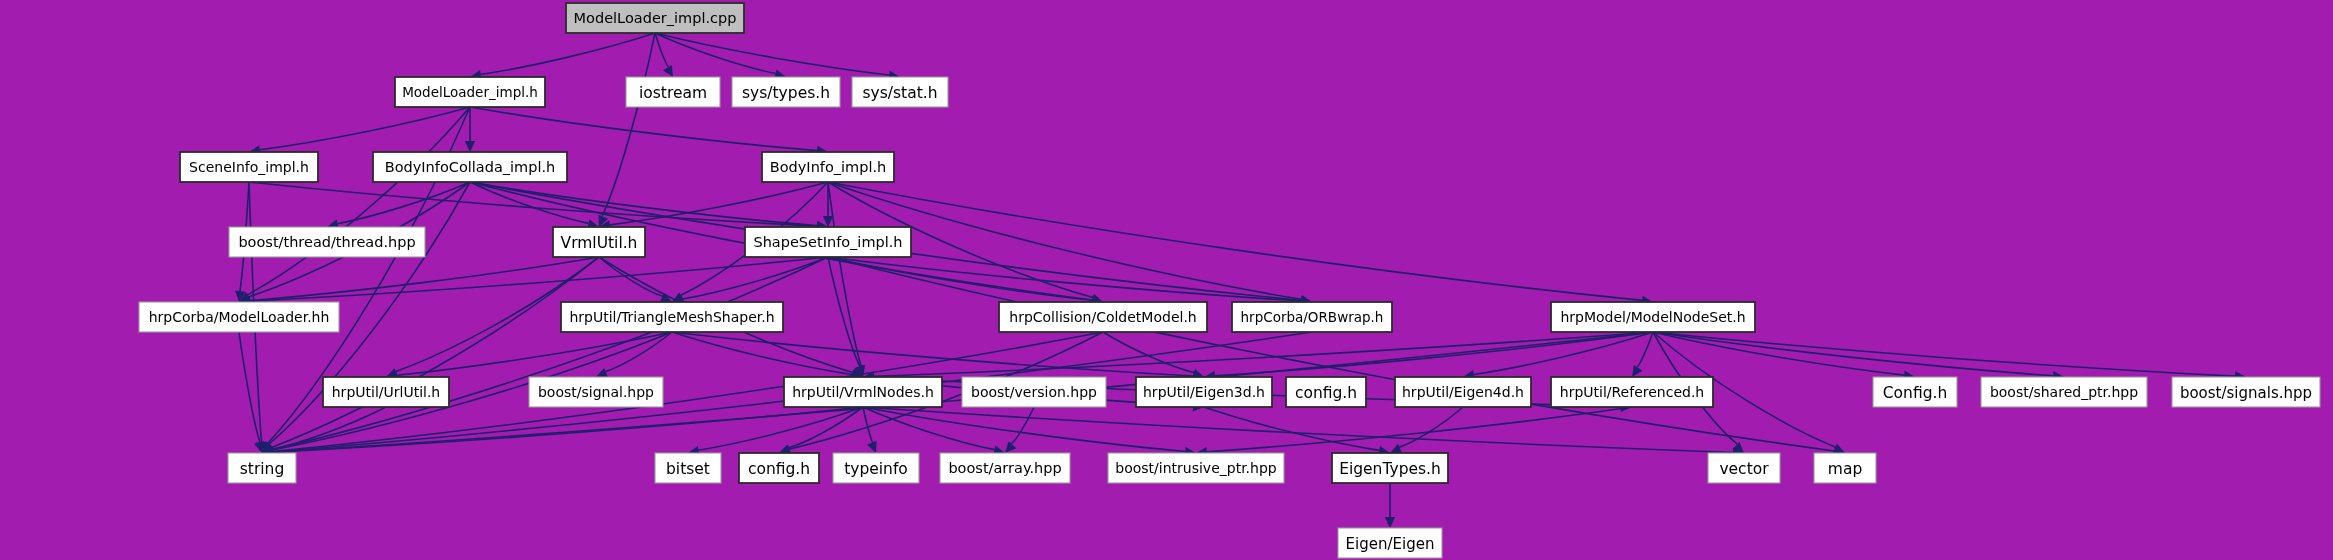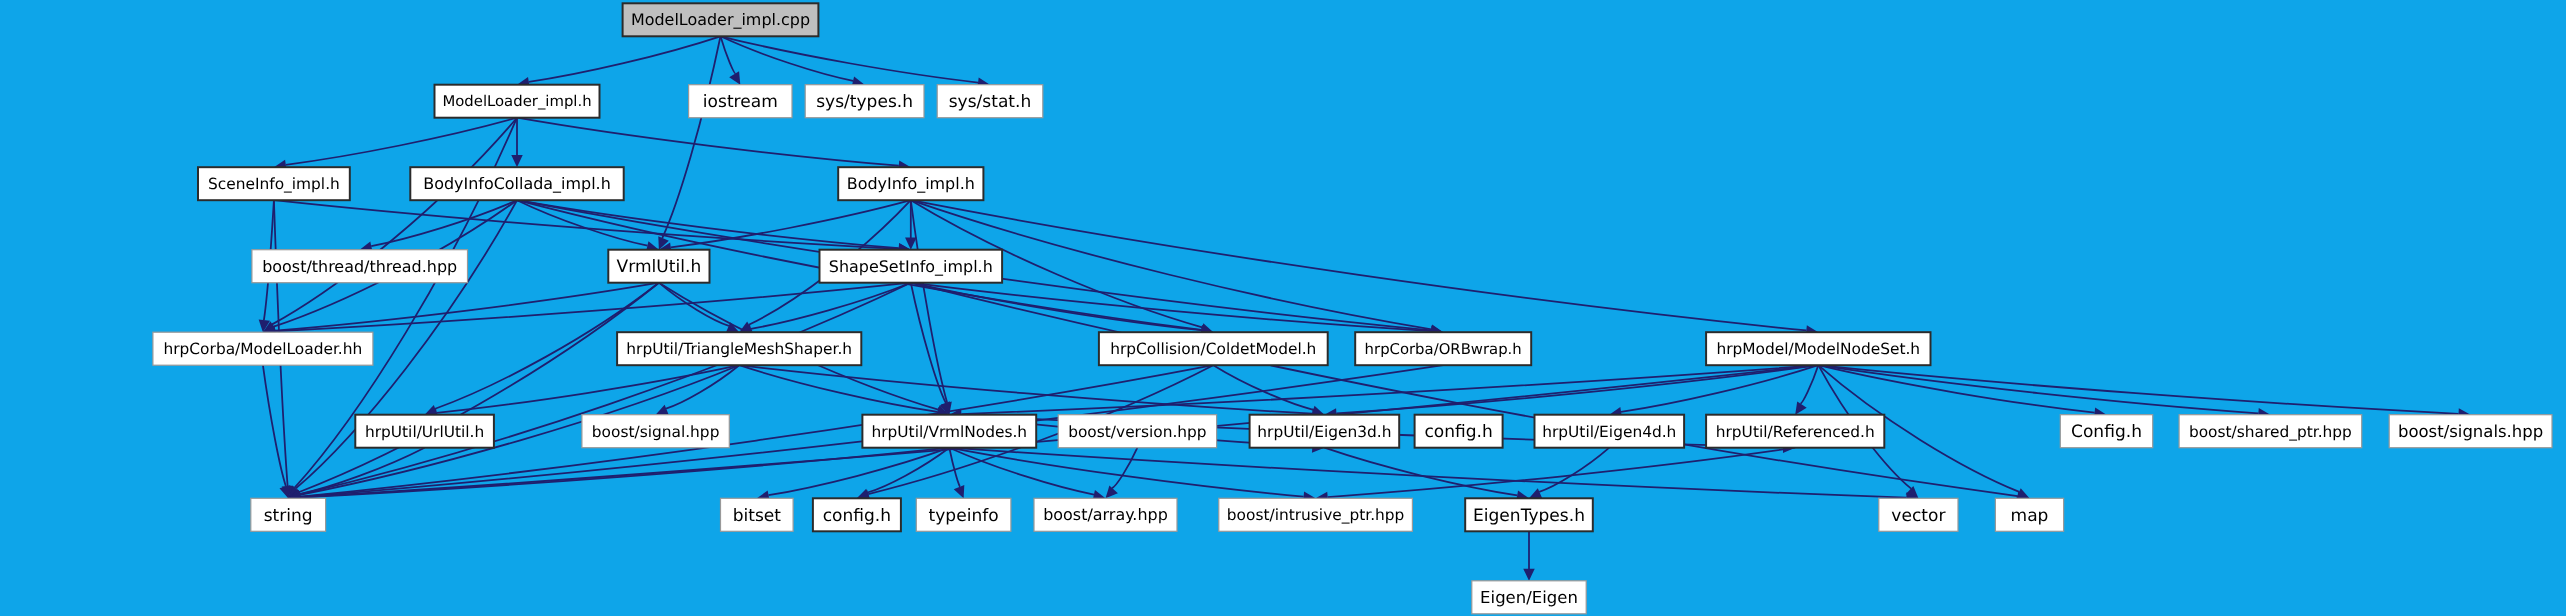--- a/index.html
+++ b/index.html
@@ -1,17 +1,17 @@
 <!DOCTYPE html>
 <html><head>
 <meta charset="utf-8">
 <style>
   html,body{margin:0;padding:0;background:#ffffff;}
   body{font-family:"DejaVu Sans","Liberation Sans",sans-serif;}
-  #graph-wrap{position:relative;width:2333px;height:560px;overflow:hidden;background:#0ea5e9;}
+  #graph-wrap{position:relative;width:2333px;height:560px;overflow:hidden;background:#a21caf;}
   svg{display:block;}
   .node-label{font-family:"DejaVu Sans","Liberation Sans",sans-serif;fill:#000;text-anchor:middle;dominant-baseline:middle;}
   .edge{fill:none;stroke:#1f1f6e;stroke-width:1.6px;}
   .arrow{fill:#1f1f6e;stroke:none;}
 </style>
 </head>
 <body>
 
 <div id="graph-wrap">
   <svg id="graph-svg" width="2333" height="560" viewBox="0 0 2333 560">

